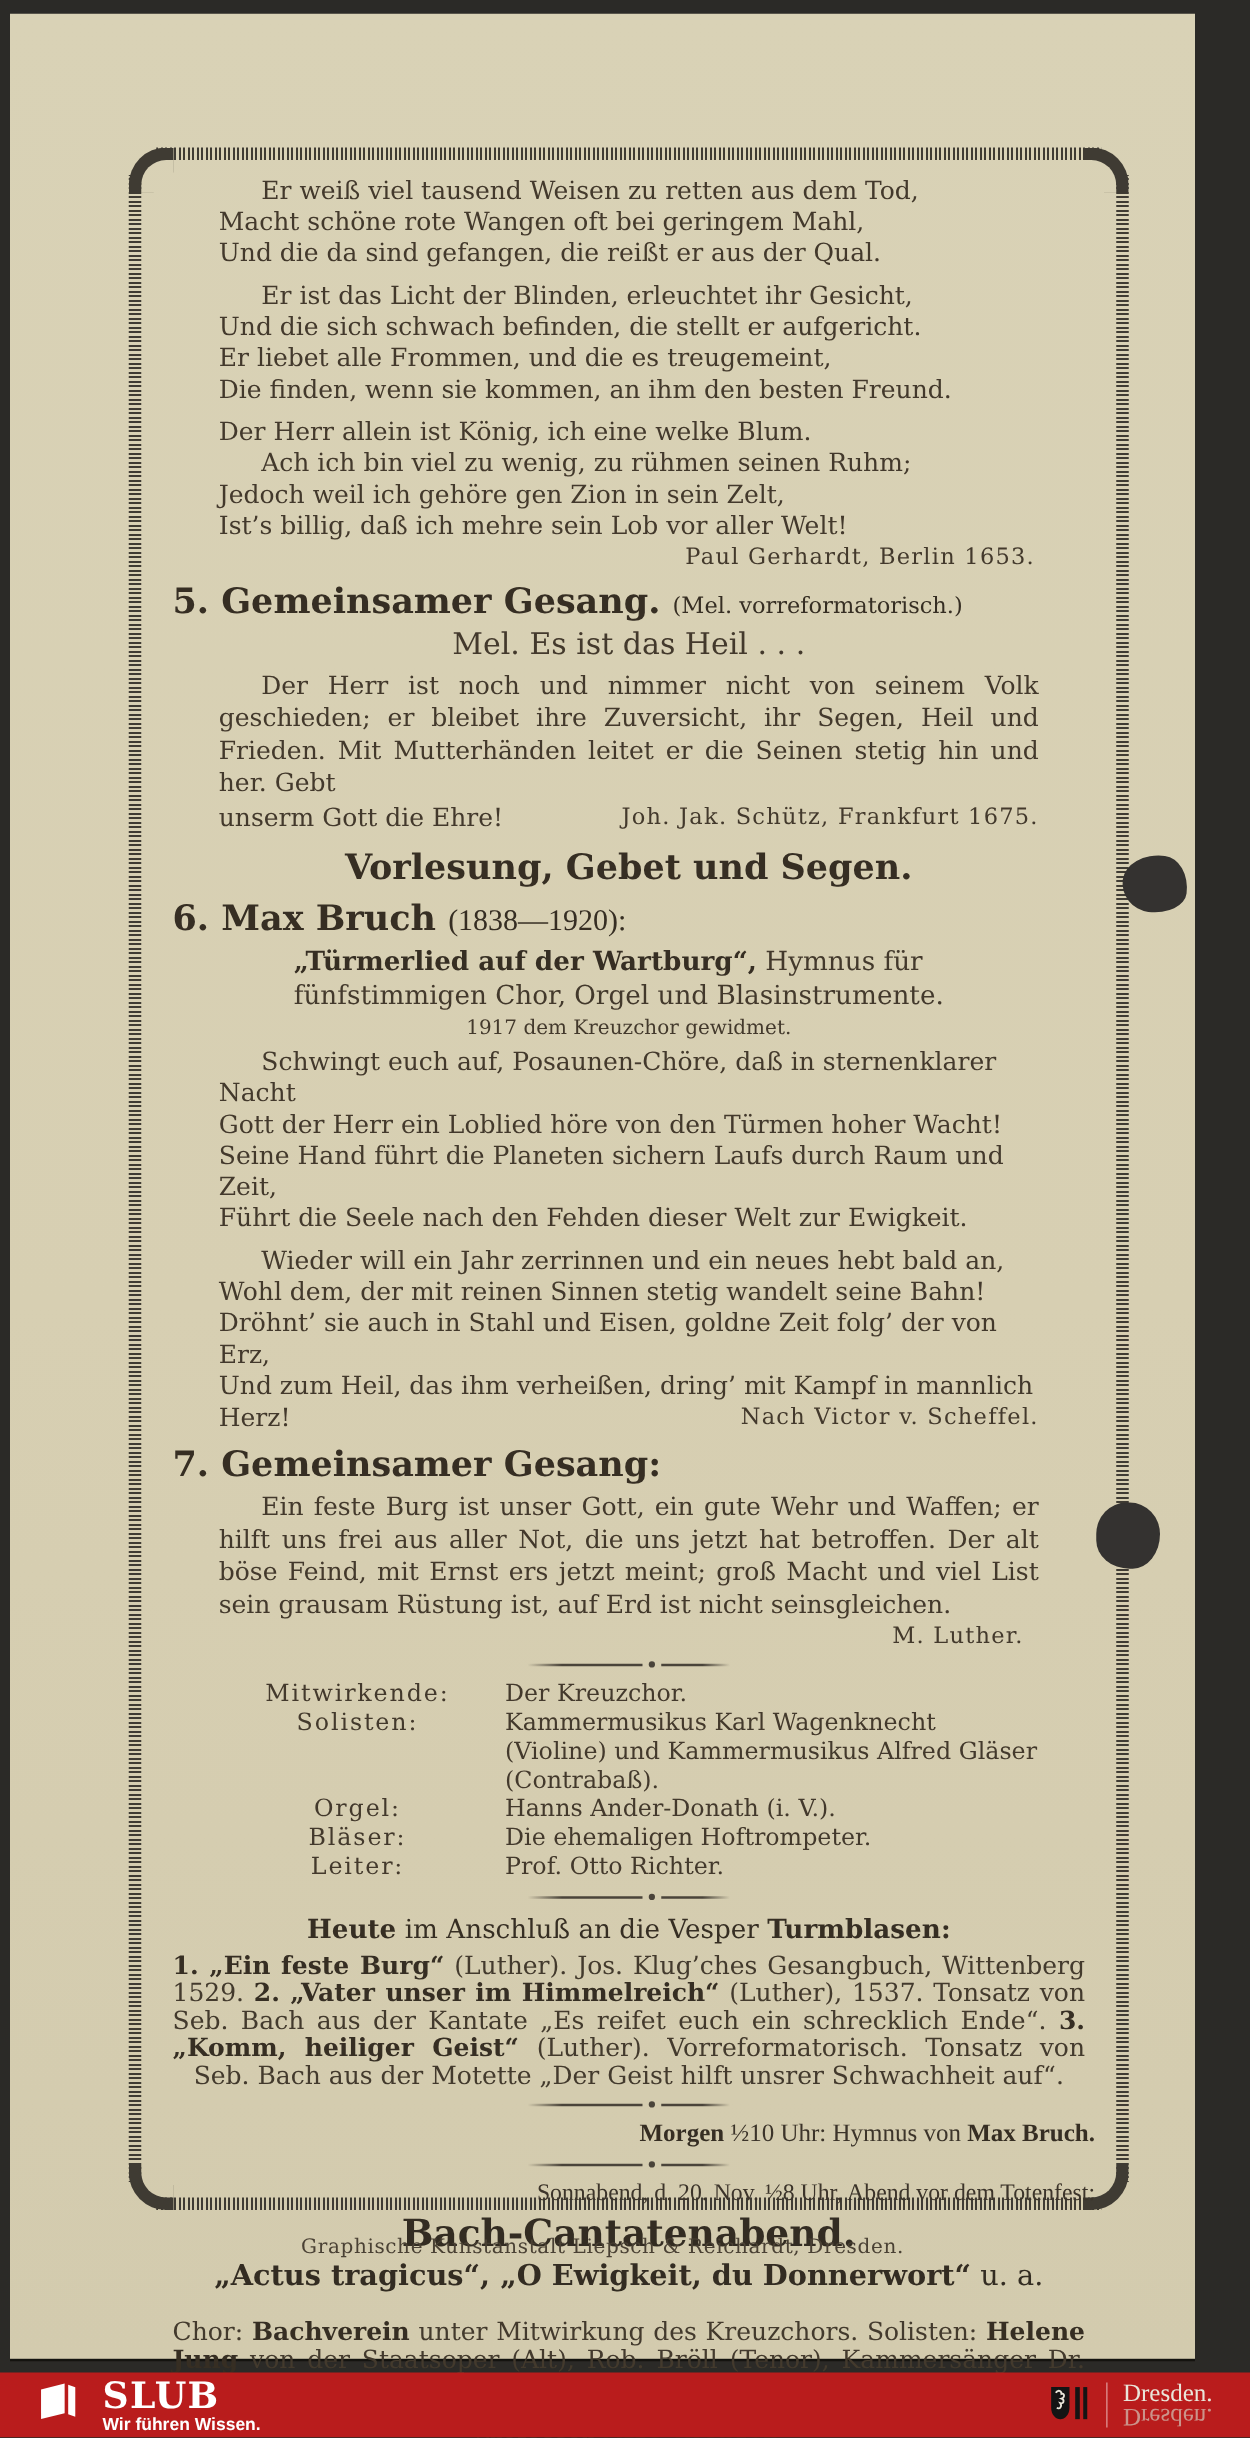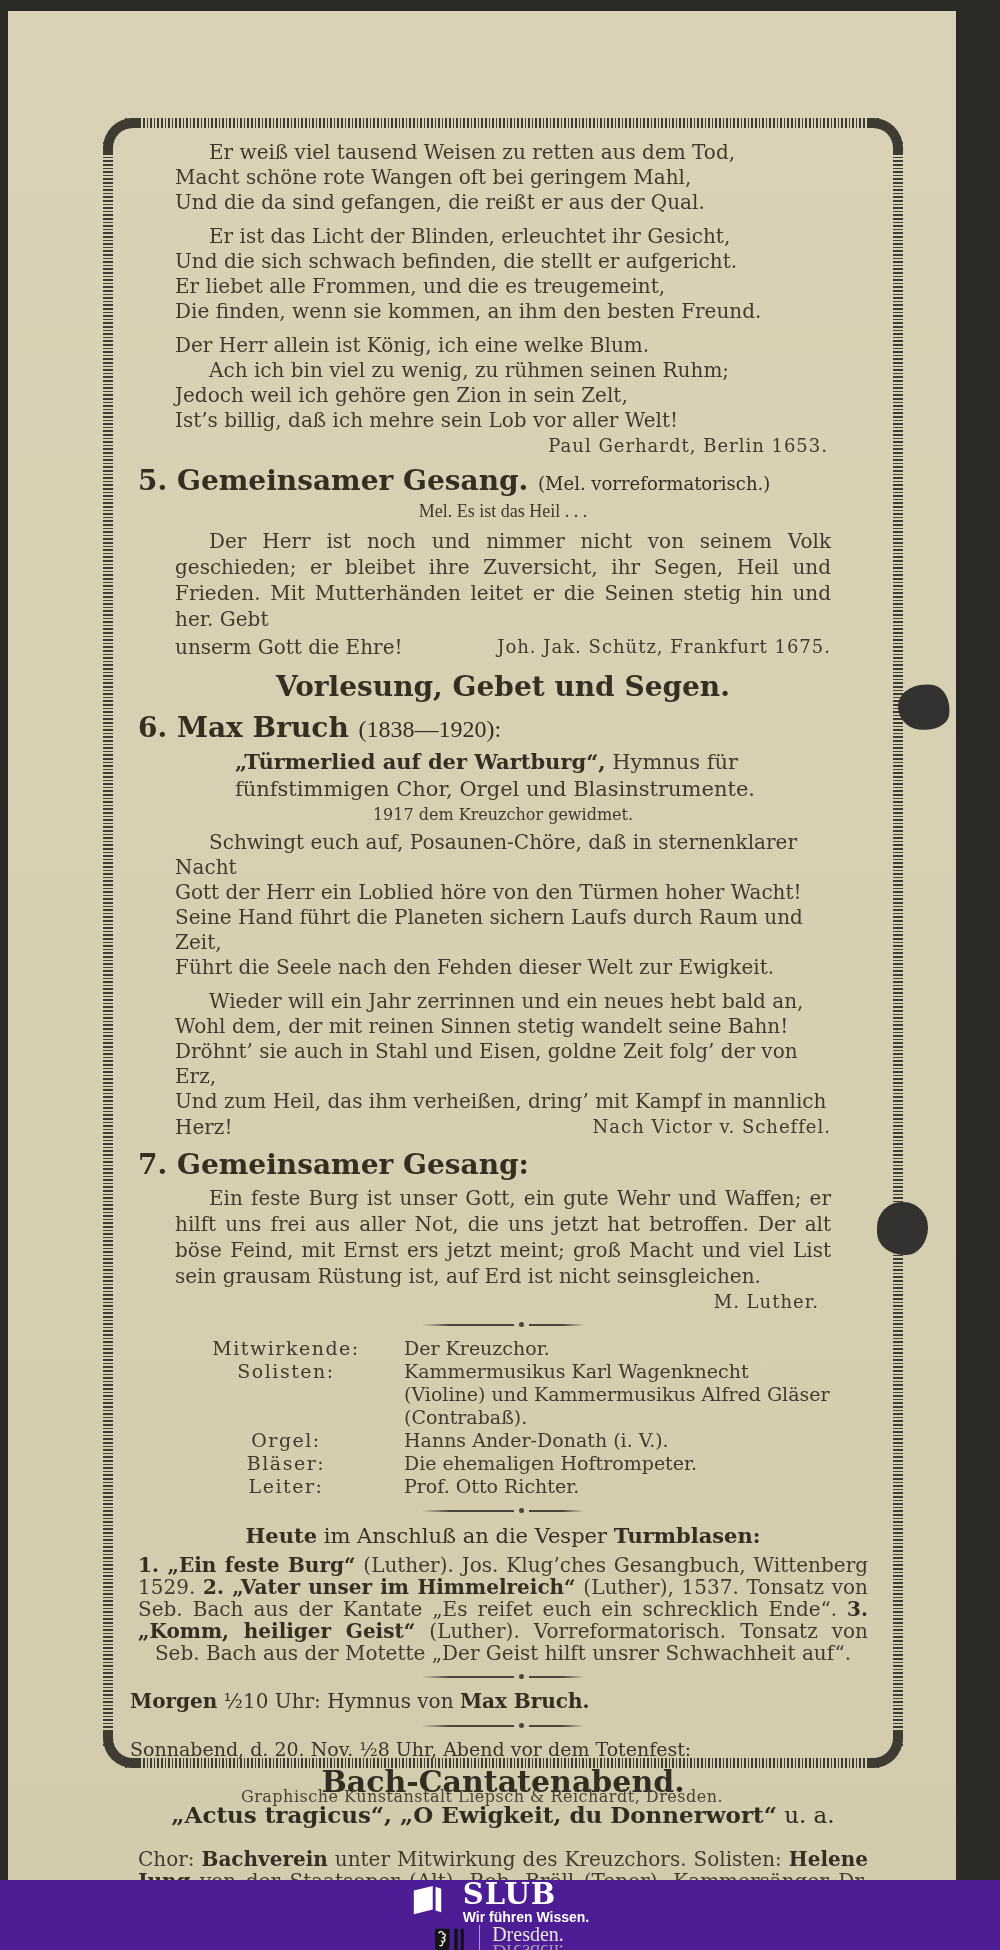--- a/index.html
+++ b/index.html
@@ -29,56 +29,56 @@
   
   .content{position:absolute;left:122px;top:129px;width:746px;color:#43392c;}
   .pad{padding:0 45px;}
   .stanza{margin:0 0 9px;font-size:20px;line-height:25px;}
   .stanza .ln{display:block;}
   .stanza .first{text-indent:34px;}
   .attr{ text-align:right;font-size:18px;letter-spacing:1px;padding-right:48px;margin:2px 0 6px;}
   .h-item{padding-left:8px;font-size:28px;font-weight:bold;color:#362e23;margin:8px 0 4px;}
   .h-item .sub{font-size:18px;font-weight:normal;letter-spacing:0;}
   .h-item .dates{font-weight:normal;font-size:24px;font-family:"Liberation Serif",serif;}
-  .mel{text-align:center;font-size:18px;margin:0 0 6px;font-family:Liberation Serif, serif;}
+  .mel{text-align:center;font-size:24px;margin:0 0 6px;}
   .para{font-size:20px;line-height:26px;text-align:justify;text-indent:34px;margin:0 0 2px;}
   .lastrow{display:flex;justify-content:space-between;font-size:20px;line-height:26px;}
   .lastrow .att{font-size:18px;letter-spacing:1px;}
   .h-center{text-align:center;font-size:28px;font-weight:bold;color:#362e23;margin:10px 0 6px;}
   .workline{padding:0 40px 0 105px;font-size:21px;line-height:27px;margin:2px 0 2px;}
   .dedic{text-align:center;font-size:16px;margin:2px 0 6px;}
   .verse{margin:0 0 9px;font-size:20px;line-height:25px;}
   .verse .ln{display:block;}
   .verse .first{text-indent:34px;}
   .orn{display:flex;align-items:center;justify-content:center;margin:10px 0;}
   .orn .l1{width:92px;height:2px;background:linear-gradient(90deg,rgba(74,68,58,0),#4a443a 30%,#4a443a);}
   .orn .dot{width:5px;height:5px;border-radius:50%;background:#4a443a;margin:0 5px;}
   .orn .l2{width:55px;height:2px;background:linear-gradient(270deg,rgba(74,68,58,0),#4a443a 40%,#4a443a);}
   .cast{font-size:19px;line-height:23px;margin:2px 0;}
   .cast-row{display:flex;}
   .cast-label{width:222px;flex:none;text-align:center;letter-spacing:1.5px;padding-right:7px;}
   .cast-val{flex:1;}
   .h-heute{text-align:center;font-size:21px;margin:4px 0 6px;color:#362e23;}
   .smallpara{padding:0 8px;font-size:20px;line-height:22px;text-align:justify;text-align-last:center;color:#433a2d;}
-  .cline{text-align:left;font-size:20px;margin:2px 0;color:#3c342a;}
+  .cline{text-align:right;font-size:20px;margin:2px 0;color:#3c342a;font-family:Liberation Serif, serif;}
   .bach{text-align:center;font-size:30px;font-weight:bold;color:#332c22;margin:4px 0 2px;}
   .actus{text-align:center;font-size:23px;font-weight:bold;color:#332c22;margin:0 0 20px;}
   .b{font-weight:bold;color:#362e23;}
   .imprint{position:absolute;left:0;top:1776px;width:100%;text-align:center;
            font-size:16px;letter-spacing:.5px;color:#4a4134;}
 
   
   .spot{position:absolute;background:#343230;z-index:5;}
   .spot1{left:898px;top:684px;width:52px;height:46px;border-radius:60% 40% 55% 45%/50% 60% 40% 50%;transform:rotate(7deg);}
   .spot2{left:877px;top:1202px;width:51px;height:53px;border-radius:50% 50% 45% 55%/50% 50% 55% 45%;}
 
   
-  .viewer-bar{position:absolute;left:0;bottom:0;width:1000px;height:70px;background:#4c1d95;
+  .viewer-bar{position:absolute;left:0;bottom:0;width:1000px;height:52px;background:#b91c1c;
               display:flex;align-items:center;justify-content:space-between;box-sizing:border-box;
-              padding:0 30px 0 28px;flex-direction:column;}
+              padding:0 30px 0 28px;}
   .slub{display:flex;align-items:center;gap:16px;cursor:pointer;}
   .slub-text{display:flex;flex-direction:column;}
   .slub-name{font-family:"DejaVu Serif",serif;font-weight:bold;font-size:29px;line-height:28px;color:#ffffff;letter-spacing:1px;}
   .slub-tag{font-family:"Liberation Sans",sans-serif;font-weight:bold;font-size:14px;color:#ffffff;margin-top:1px;}
   .dresden{display:flex;align-items:center;gap:12px;cursor:pointer;}
   .vdiv{width:1px;height:36px;background:rgba(255,255,255,.55);}
   .city{display:flex;flex-direction:column;font-family:Liberation Serif, serif;font-size:20px;line-height:19px;color:#e9e6da;}
   .city .mir{transform:scaleY(-1);opacity:.65;margin-top:-2px;color:#d6d3c6;}
 </style>
 </head>

